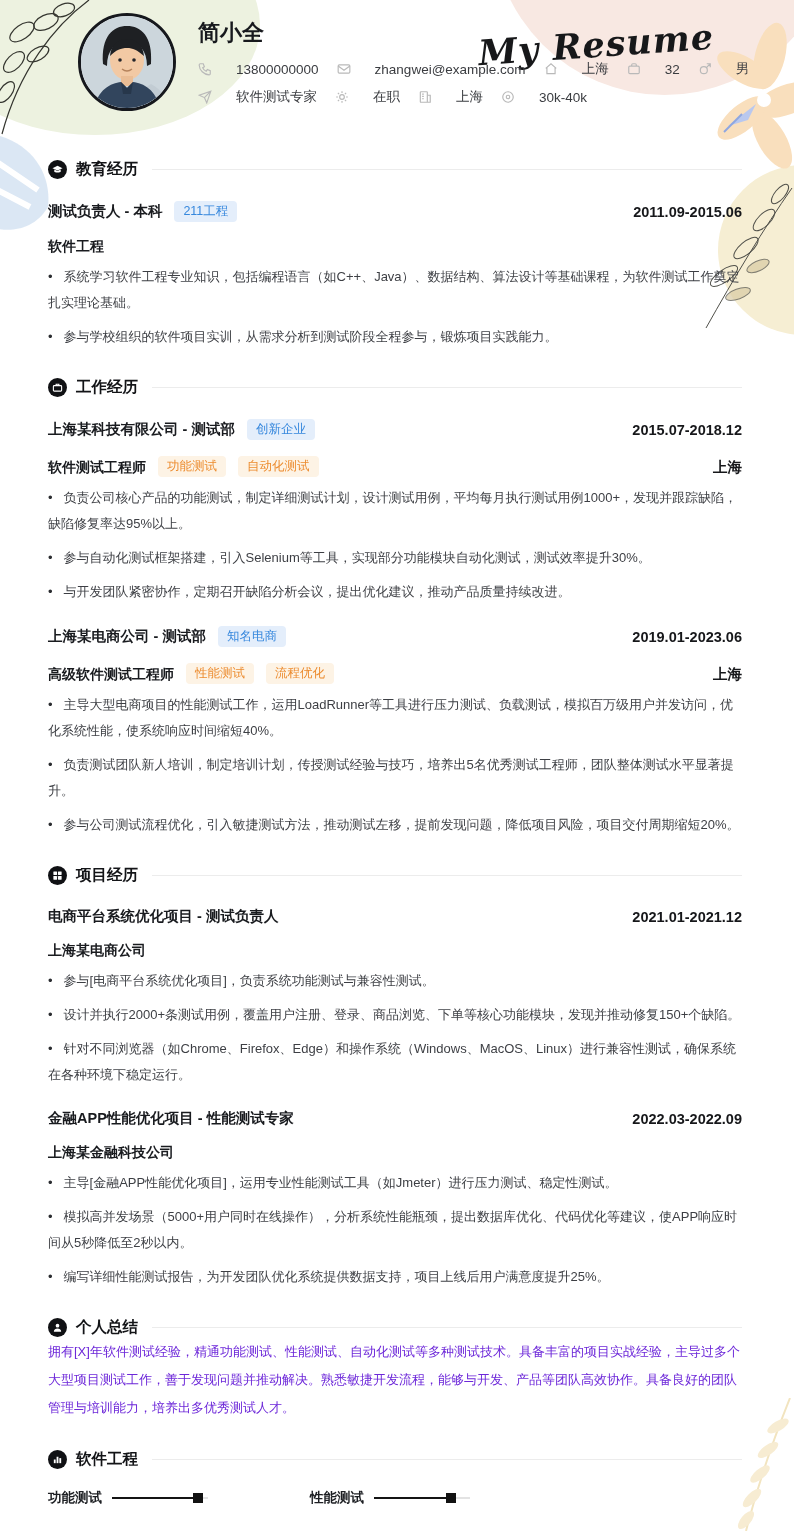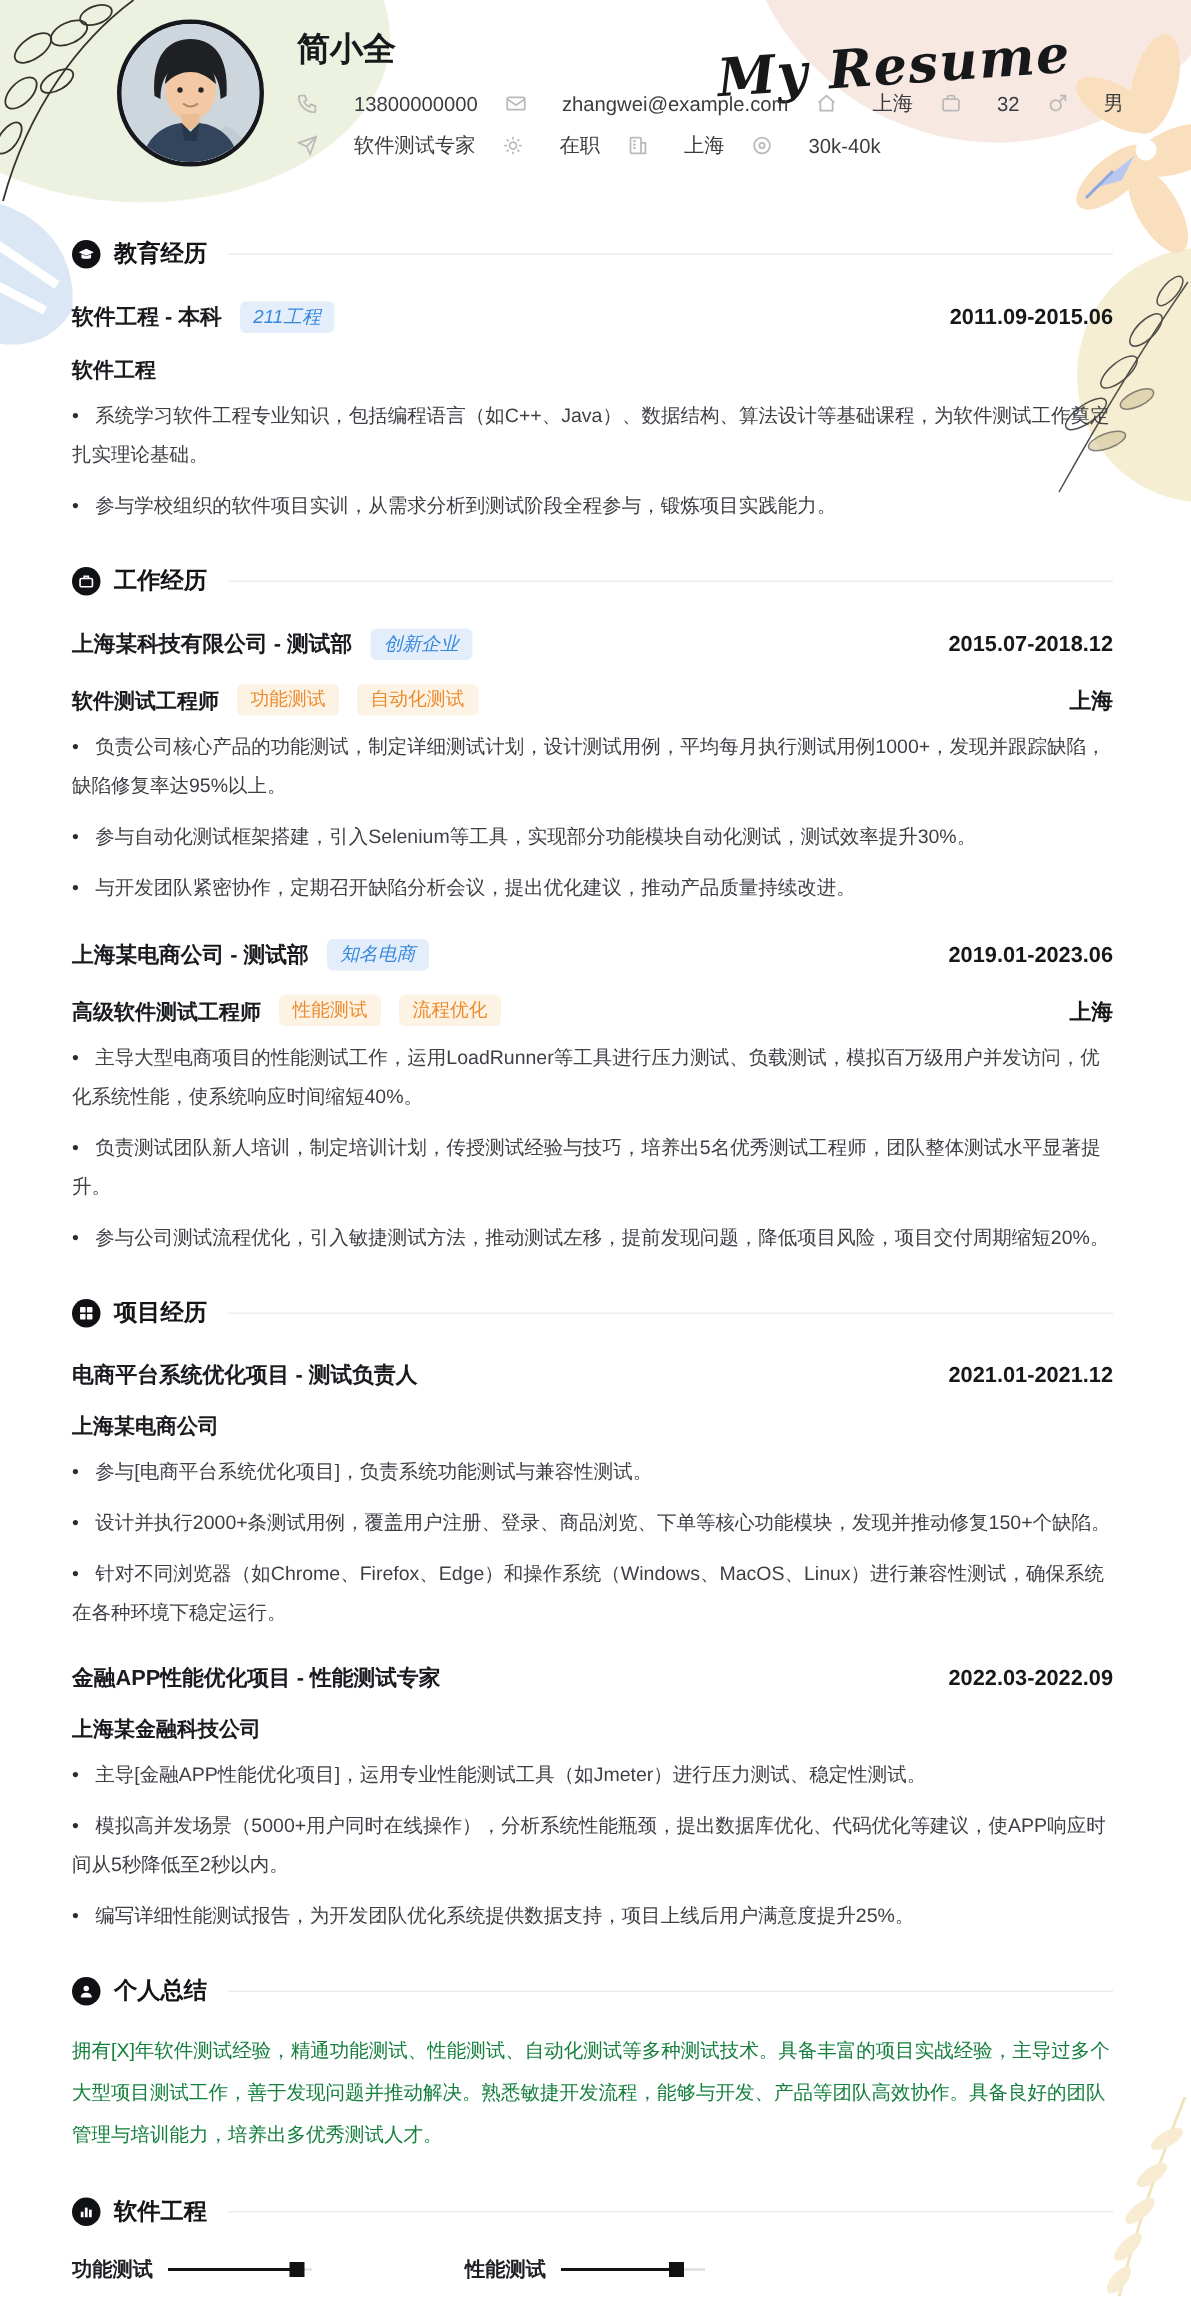--- a/index.html
+++ b/index.html
@@ -30,29 +30,29 @@
   .sections{padding:0 52px 0 48px;}
   .section-head{display:flex;align-items:center;margin-top:27px;}
   .sec-icon{width:19px;height:19px;border-radius:50%;background:#101114;display:flex;
     align-items:center;justify-content:center;margin-right:9px;flex:0 0 auto;}
   .sec-title{font-size:15.5px;font-weight:bold;color:#131417;}
   .sec-line{flex:1;height:1px;background:#ececec;margin-left:14px;}
 
   .entry-head{display:flex;align-items:center;margin-top:21px;}
   .entry-title{font-weight:bold;font-size:14.5px;color:#191b1f;}
   .tag{margin-left:12px;font-size:12.5px;padding:3px 9px;border-radius:4px;line-height:1.2;}
-  .tag-blue{background:#e4eefb;color:#3788dd;font-style:italic;}
+  .tag-blue{background:#e4eefb;color:#3788dd;}
   .tag-orange{background:#fdf3e5;color:#ec8b2e;}
   .entry-right{margin-left:auto;font-weight:bold;font-size:14.5px;color:#16171a;}
   .sub-head{display:flex;align-items:flex-end;margin-top:16px;}
   .sub-title{font-weight:bold;font-size:14px;color:#191b1f;}
 
   .bullet{font-size:13px;color:#3d3f44;line-height:2.0;margin-top:8px;}
   .bullet-text::before{content:"•";margin-right:11px;color:#2a2c30;}
-  .plain{font-size:13px;color:#15803d;line-height:2.15;margin-top:15px;}
+  .plain{font-size:13px;color:#6d28d9;line-height:2.15;}
 
   
   .skills-grid{display:grid;grid-template-columns:262px auto;row-gap:17px;margin-top:19px;justify-content:start;}
   .skill{display:flex;align-items:center;}
   .skill-label{font-weight:bold;font-size:13.5px;color:#1d1f23;white-space:nowrap;}
   .slider{position:relative;width:96px;height:12px;margin-left:10px;}
   .track{position:absolute;left:0;right:0;top:5px;height:2px;background:#e3e3e3;}
   .fill{position:absolute;left:0;top:5px;height:2px;background:#141414;}
   .handle{position:absolute;top:1px;width:10px;height:10px;background:#121212;transform:translateX(-50%);}
 </style>
@@ -204,21 +204,21 @@
       <span class="sec-icon">
         <svg width="11" height="11" viewBox="0 0 24 24" fill="#fff">
             <path d="M12,4 L23,9 12,14 1,9 Z"></path>
             <path d="M5,12 v5 c0,2 14,2 14,0 v-5 l-7,3 z"></path>
           </svg>
       </span>
       <span class="sec-title">教育经历</span>
       <span class="sec-line"></span>
     </div>
     <div class="entry-head">
-      <span class="entry-title">软件工程 - 本科</span>
+      <span class="entry-title">测试负责人 - 本科</span>
       <span class="tag tag-blue">211工程</span>
       <span class="entry-right">2011.09-2015.06</span>
     </div>
     <div class="sub-head">
       <span class="sub-title">软件工程</span>
     </div>
     <div class="bullet"><span class="bullet-text">系统学习软件工程专业知识，包括编程语言（如C++、Java）、数据结构、算法设计等基础课程，为软件测试工作奠定扎实理论基础。</span></div>
     <div class="bullet"><span class="bullet-text">参与学校组织的软件项目实训，从需求分析到测试阶段全程参与，锻炼项目实践能力。</span></div>
 
     <div class="section-head">

